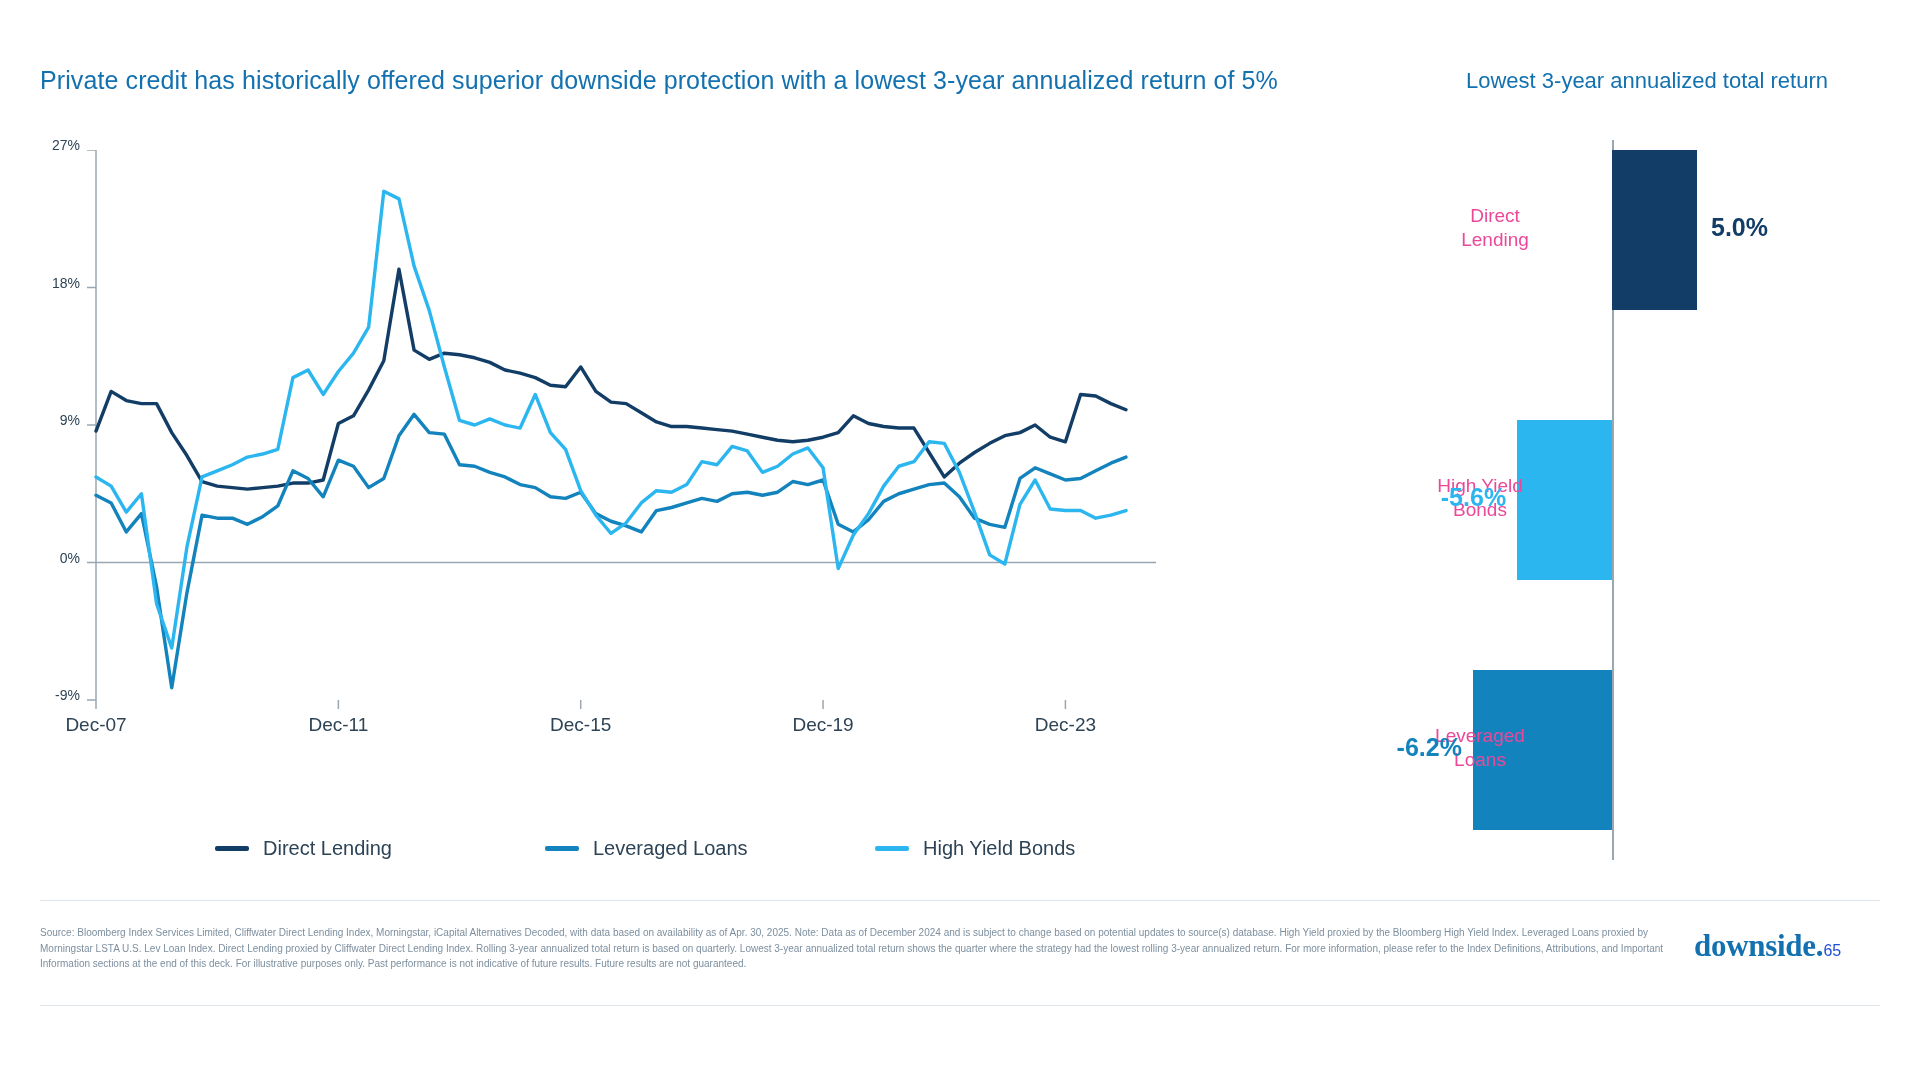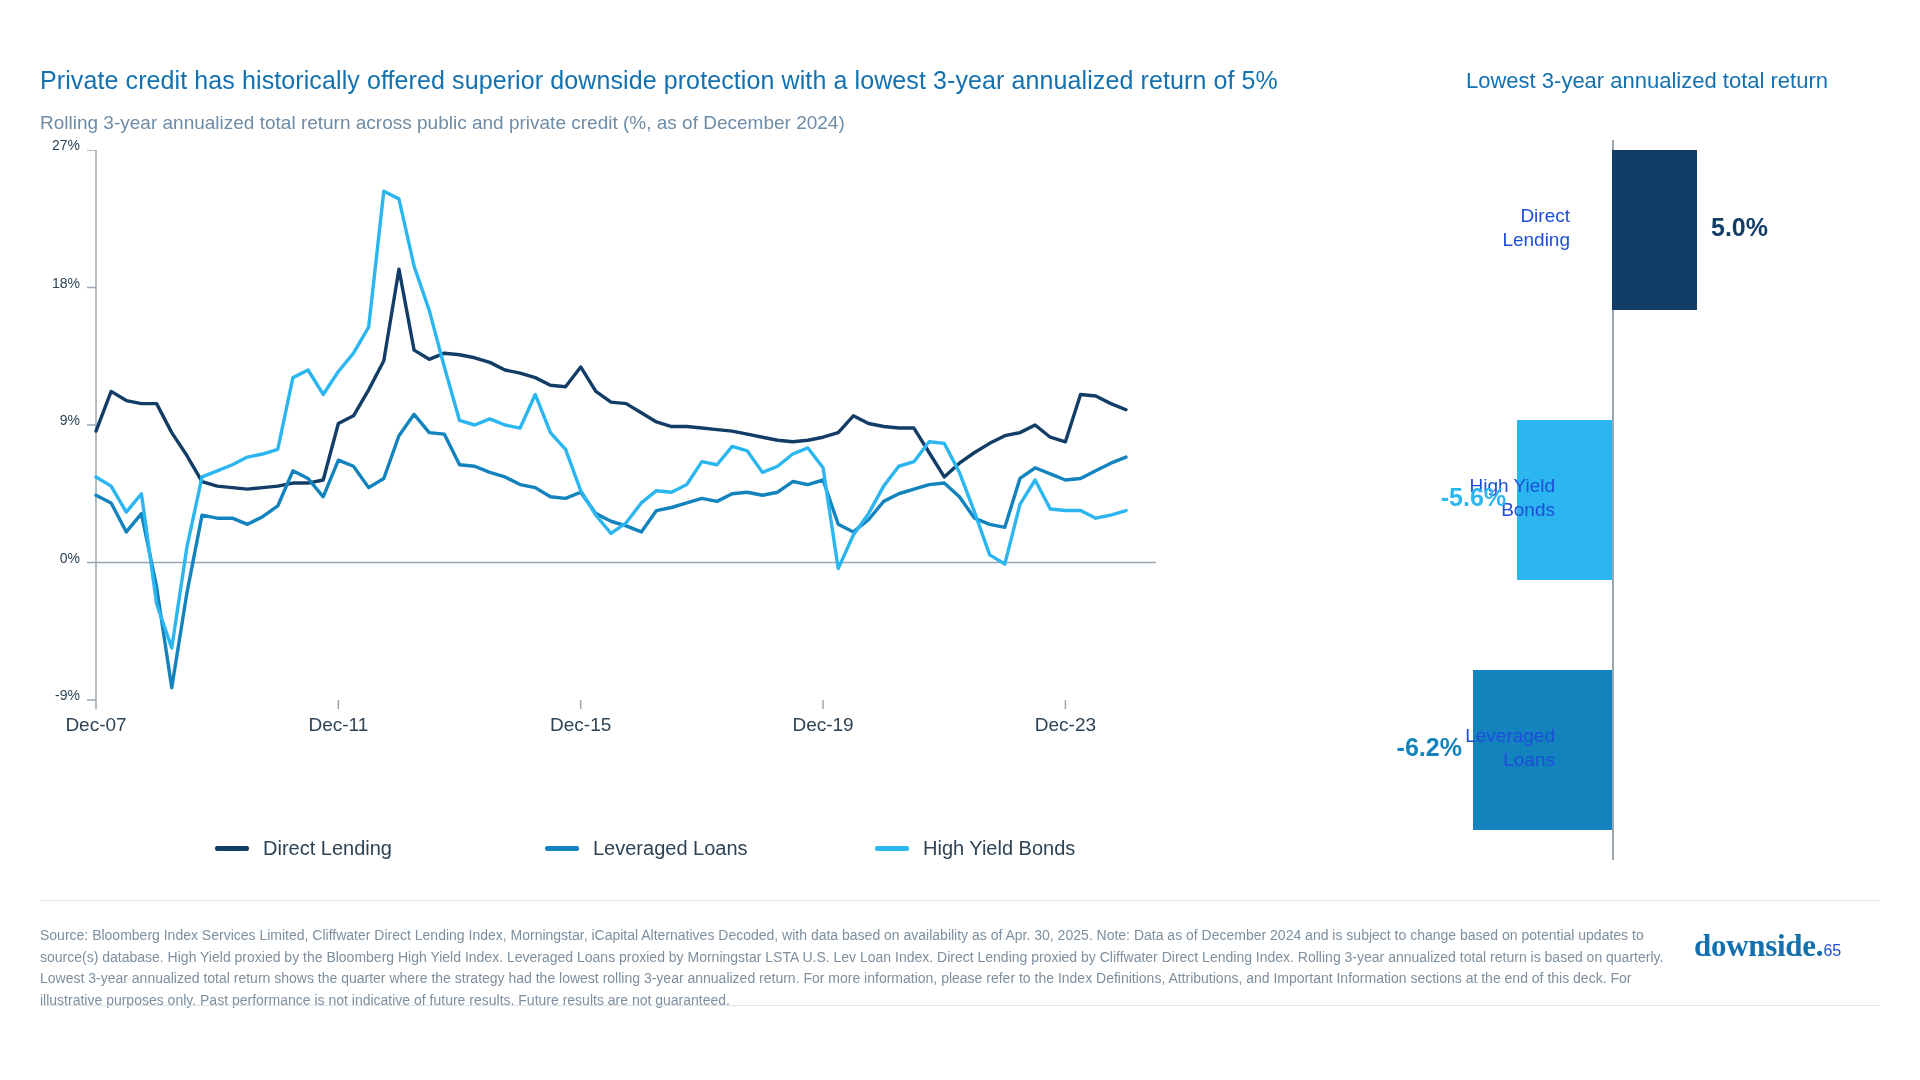--- a/index.html
+++ b/index.html
@@ -106,22 +106,22 @@
   #right-panel {
     position: absolute;
     left: 1400px;
     top: 140px;
     width: 500px;
     height: 740px;
   }
   .bar-cat-label {
     position: absolute;
     font-size: 19px;
-    color: #1d4ed8;
-    text-align: right;
+    color: #ec4899;
+    text-align: center;
     line-height: 1.25;
     white-space: pre-line;
   }
   .bar-value-label {
     position: absolute;
     font-size: 25px;
     font-weight: bold;
     white-space: nowrap;
   }
   .bar-rect { position: absolute; }
@@ -137,21 +137,21 @@
     left: 40px;
     width: 1840px;
     height: 1px;
     background: #dde4ea;
   }
   .footnote {
     position: absolute;
     left: 40px;
     top: 925px;
     width: 1630px;
-    font-size: 14px;
+    font-size: 10px;
     line-height: 1.55;
     color: #7d8f9f;
     text-align: left;
   }
   .logo {
     position: absolute;
     left: 1694px;
     top: 928px;
     display: flex;
     align-items: baseline;
@@ -175,21 +175,20 @@
     color: #1d4ed8;
     margin-left: 0;
   }
 </style>
 </head>
 <body>
 
 <div class="slide">
 
   <div class="main-title">Private credit has historically offered superior downside protection with a lowest 3-year annualized return of 5%</div>
-  <div class="subtitle">Rolling 3-year annualized total return across public and private credit (%, as of December 2024)</div>
   <div class="right-title">Lowest 3-year annualized total return</div>
 
   <div id="left-chart">
     <svg id="line-svg" width="1320" height="680">
         <line x1="60" y1="0" x2="60" y2="550" stroke="#9aa7b0" stroke-width="1.5"></line>
         <line x1="60" y1="412.5" x2="1120" y2="412.5" stroke="#9aa7b0" stroke-width="1.3"></line>
         <line x1="51" y1="0" x2="60" y2="0" stroke="#9aa7b0" stroke-width="1.5"></line>
         <line x1="51" y1="137.5" x2="60" y2="137.5" stroke="#9aa7b0" stroke-width="1.5"></line>
         <line x1="51" y1="275" x2="60" y2="275" stroke="#9aa7b0" stroke-width="1.5"></line>
         <line x1="51" y1="412.5" x2="60" y2="412.5" stroke="#9aa7b0" stroke-width="1.5"></line>

